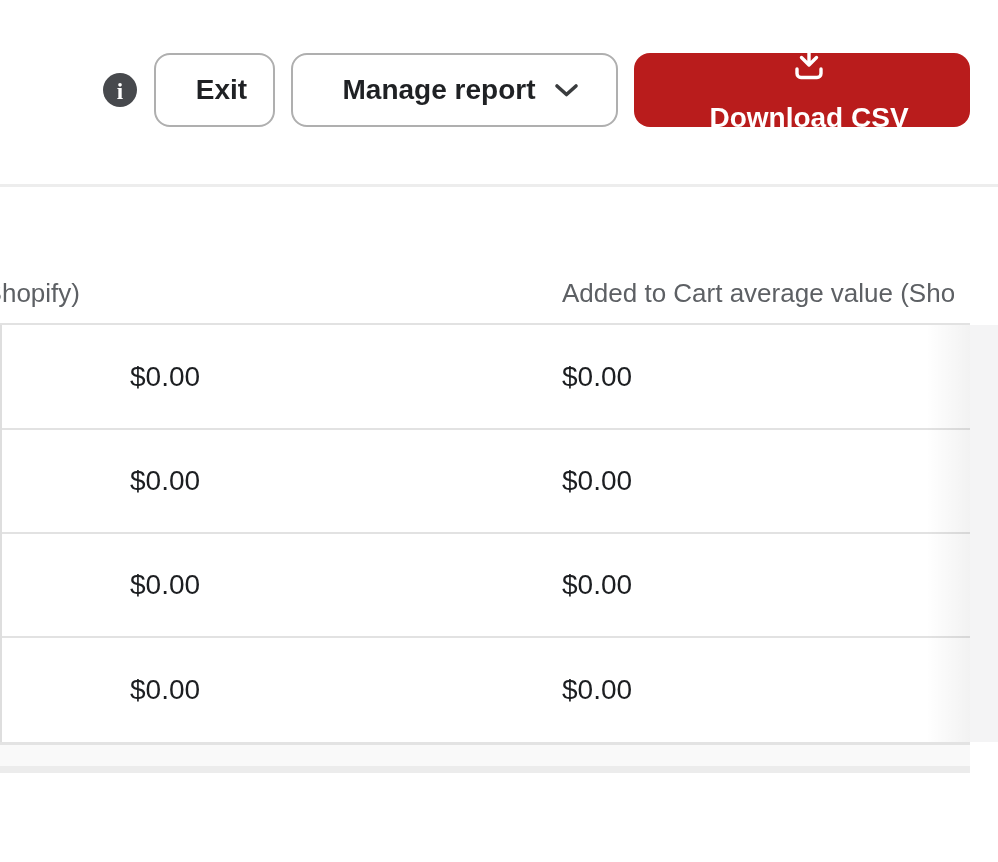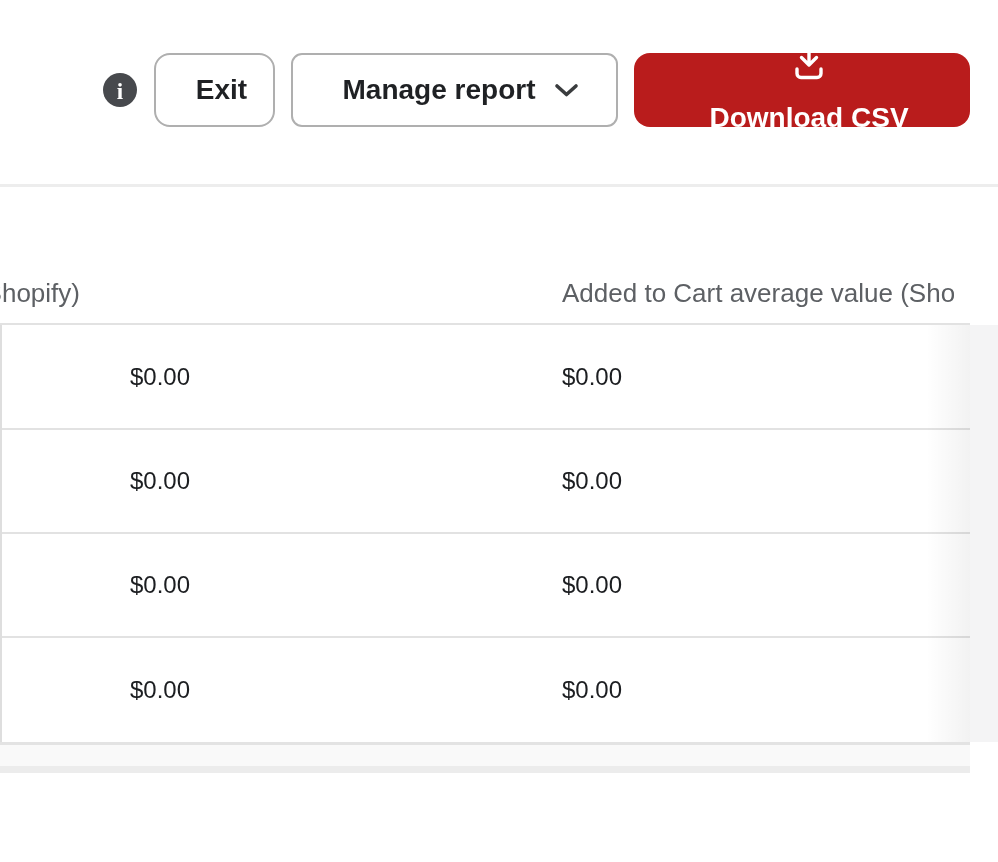--- a/index.html
+++ b/index.html
@@ -17,21 +17,21 @@
     font-family:"Liberation Serif",serif;font-weight:700;font-size:23px;line-height:1;
     color:#ffffff;transform:translateY(1px);
   }
   .btn{
     position:absolute;top:53px;height:74px;box-sizing:border-box;
     display:flex;align-items:center;justify-content:center;gap:18px;
     border-radius:16px;font-size:28px;font-weight:600;color:#1f2124;
     background:#ffffff;border:2px solid #afafaf;cursor:pointer;white-space:nowrap;padding-left:20px;
   }
   .btn-exit{left:154px;width:121px;}
-  .btn-manage{left:291px;width:327px;border-radius:11px;}
+  .btn-manage{left:291px;width:327px;}
   .btn-download{
     left:634px;width:336px;background:#b91c1c;border:none;color:#ffffff;gap:20px;flex-direction:column;
   }
   .icon-svg{display:block;flex:0 0 auto;}
   .toolbar-divider{
     position:absolute;left:0;top:184px;width:998px;height:3px;background:#ededed;
   }
   
   .th{
     position:absolute;top:276px;height:34px;line-height:34px;
@@ -40,21 +40,21 @@
   .th-col1{left:0;width:80px;}
   .th-col1 .th-inner{position:absolute;right:0;top:0;white-space:nowrap;}
   .th-col2{left:130px;width:400px;}
   .th-col3{left:562px;width:392px;}
   .header-divider{
     position:absolute;left:0;top:323px;width:970px;height:2px;background:#e2e2e2;
   }
   .row{position:absolute;left:0;width:970px;background:#ffffff;}
   .cell{
     position:absolute;top:50%;transform:translateY(-50%);
-    font-size:24px;color:#1c1e21;white-space:nowrap;
+    font-size:28px;color:#1c1e21;white-space:nowrap;
   }
   .cell.c2{left:130px;}
   .cell.c3{left:562px;}
   .row-divider{
     position:absolute;left:0;width:970px;height:2px;background:#e2e2e2;
   }
   .left-scroll-shadow{
     position:absolute;left:0;top:325px;width:2px;height:417px;background:#dedede;
   }
   .right-scroll-shadow{

